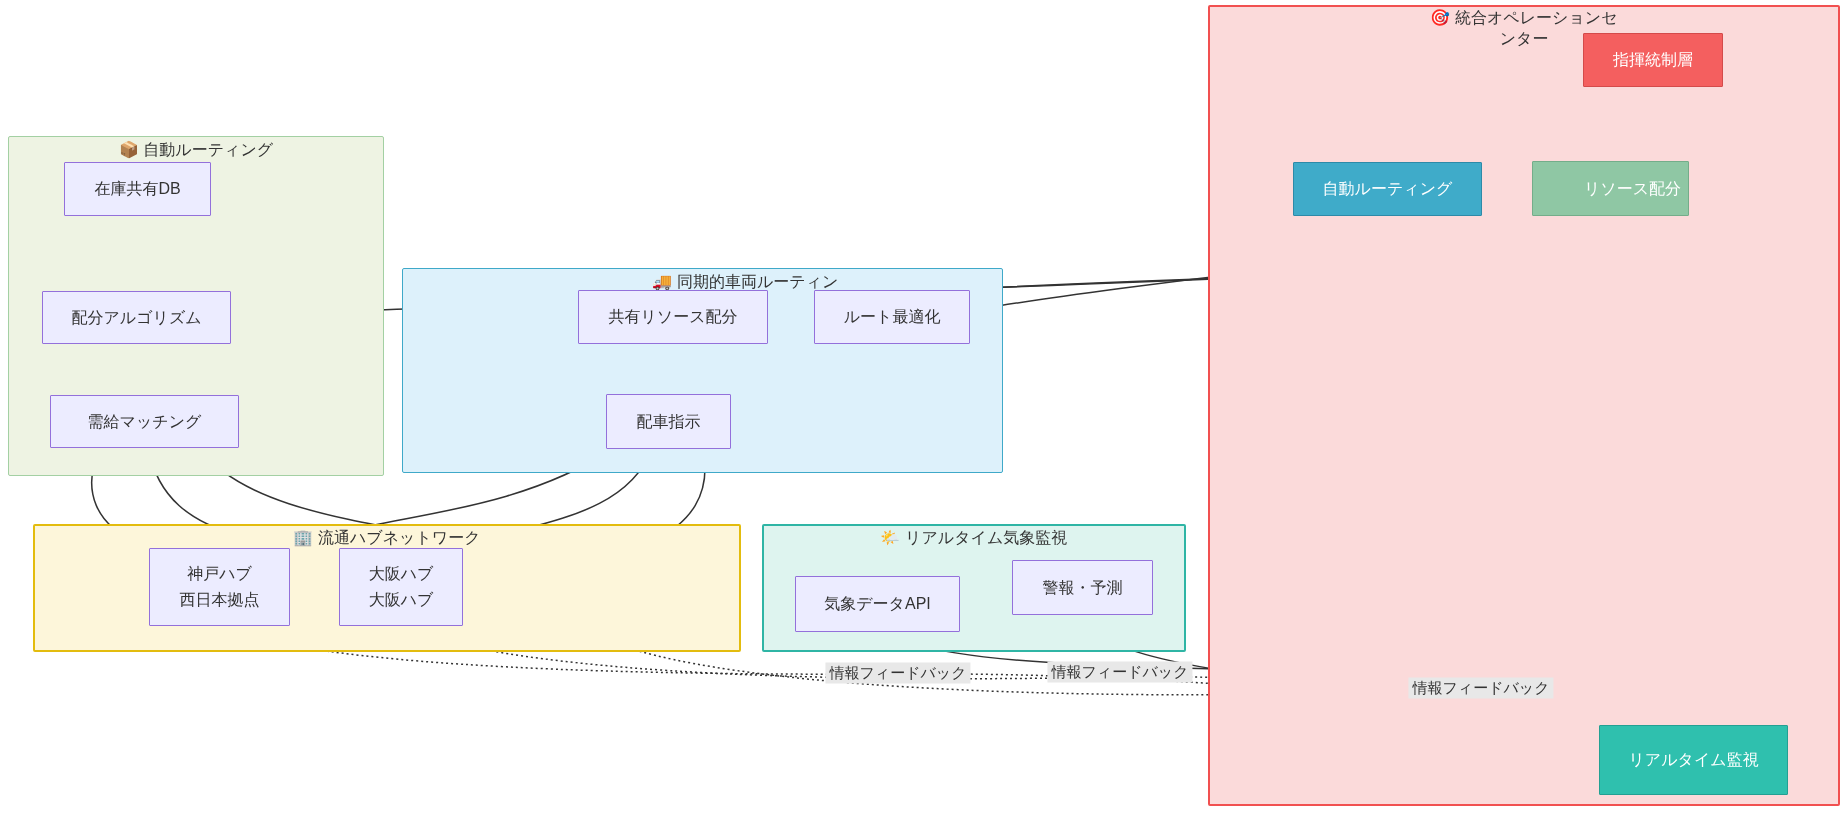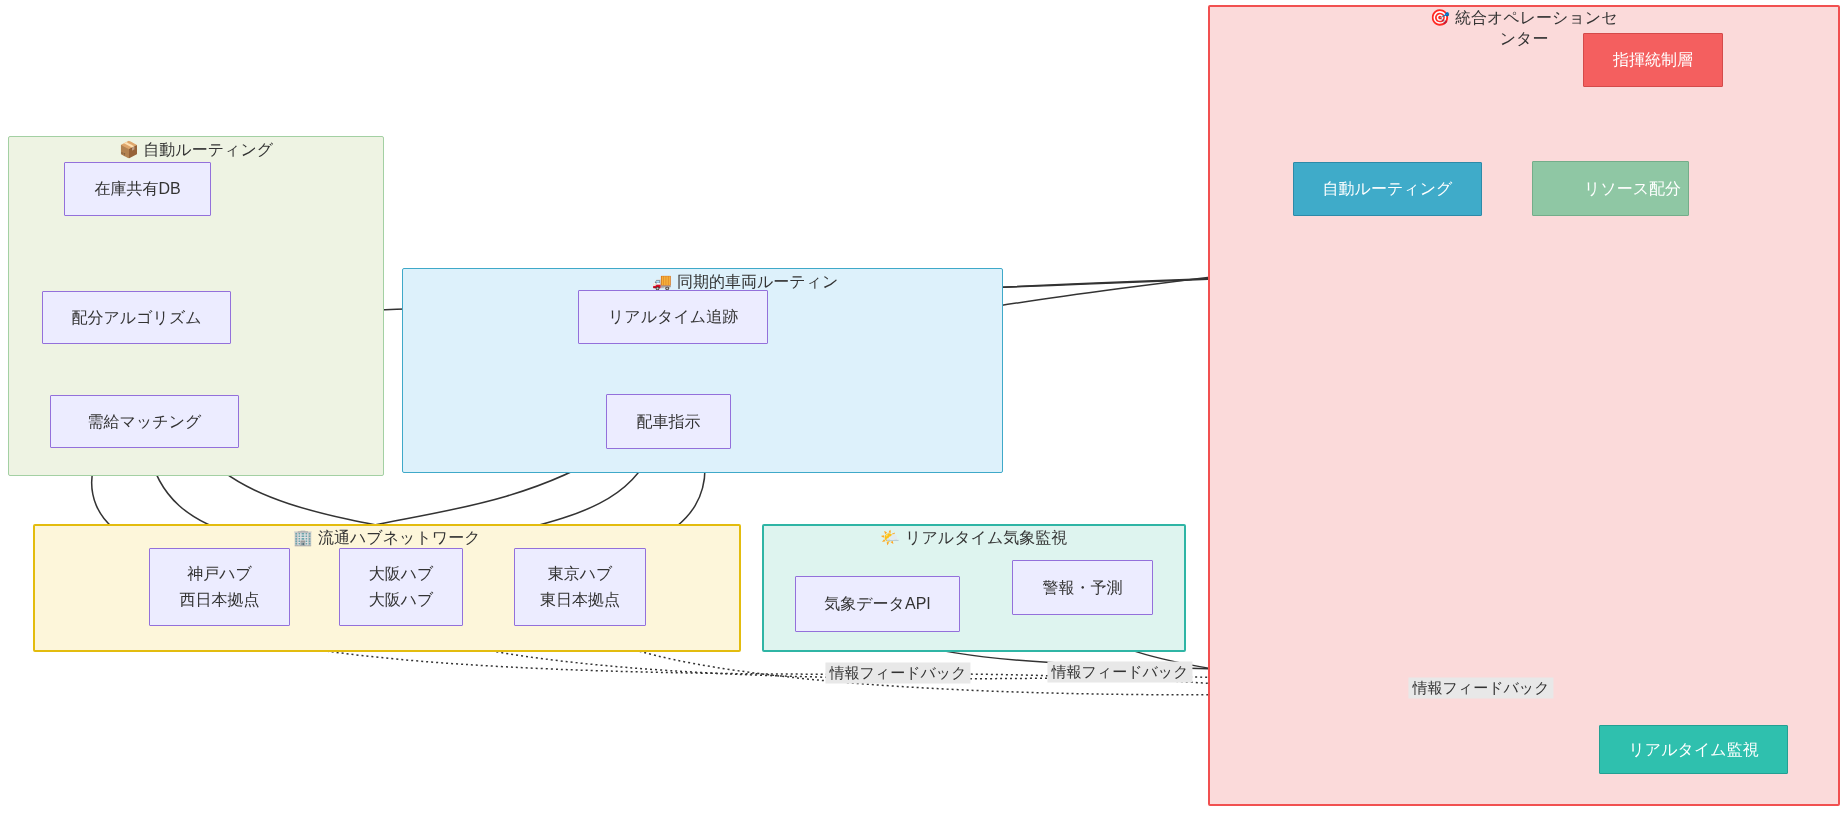--- a/index.html
+++ b/index.html
@@ -98,52 +98,51 @@
 
   <div class="node node-red" style="left:1583px;top:33px;width:140px;height:54px;">
     <span>指揮統制層</span>
   </div>
   <div class="node node-teal" style="left:1293px;top:162px;width:189px;height:54px;">
     <span>自動ルーティング</span>
   </div>
   <div class="node node-green" style="left:1532px;top:161px;width:157px;height:55px;">
     <span>リソース配分</span>
   </div>
-  <div class="node node-monitor" style="left:1599px;top:725px;width:189px;height:49px;">
+  <div class="node node-monitor" style="left:1599px;top:725px;width:189px;height:70px;">
     <span>リアルタイム監視</span>
   </div>
 
   <div class="node" style="left:64px;top:162px;width:147px;height:54px;">
     <span>在庫共有DB</span>
   </div>
   <div class="node" style="left:42px;top:291px;width:189px;height:53px;">
     <span>配分アルゴリズム</span>
   </div>
   <div class="node" style="left:50px;top:395px;width:189px;height:53px;">
     <span>需給マッチング</span>
   </div>
 
   <div class="node" style="left:578px;top:290px;width:190px;height:54px;">
-    <span>リアルタイム追跡</span>
+    <span>共有リソース配分</span>
+  </div>
+  <div class="node" style="left:814px;top:290px;width:156px;height:54px;">
+    <span>ルート最適化</span>
   </div>
   <div class="node" style="left:606px;top:394px;width:125px;height:55px;">
     <span>配車指示</span>
   </div>
 
   <div class="node" style="left:149px;top:548px;width:141px;height:78px;">
     <span>神戸ハブ</span>
     <span>西日本拠点</span>
   </div>
   <div class="node" style="left:339px;top:548px;width:124px;height:78px;">
     <span>大阪ハブ</span>
     <span>大阪ハブ</span>
-  </div>
-  <div class="node" style="left:514px;top:548px;width:132px;height:78px;">
-    <span>東京ハブ</span>
-    <span>東日本拠点</span>
   </div>
 
   <div class="node" style="left:795px;top:560px;width:165px;height:56px;margin-top:16px;">
     <span>気象データAPI</span>
   </div>
   <div class="node" style="left:1012px;top:560px;width:141px;height:55px;">
     <span>警報・予測</span>
   </div>
 
   <div class="edge-label" style="left:898px;top:673px;">情報フィードバック</div>

